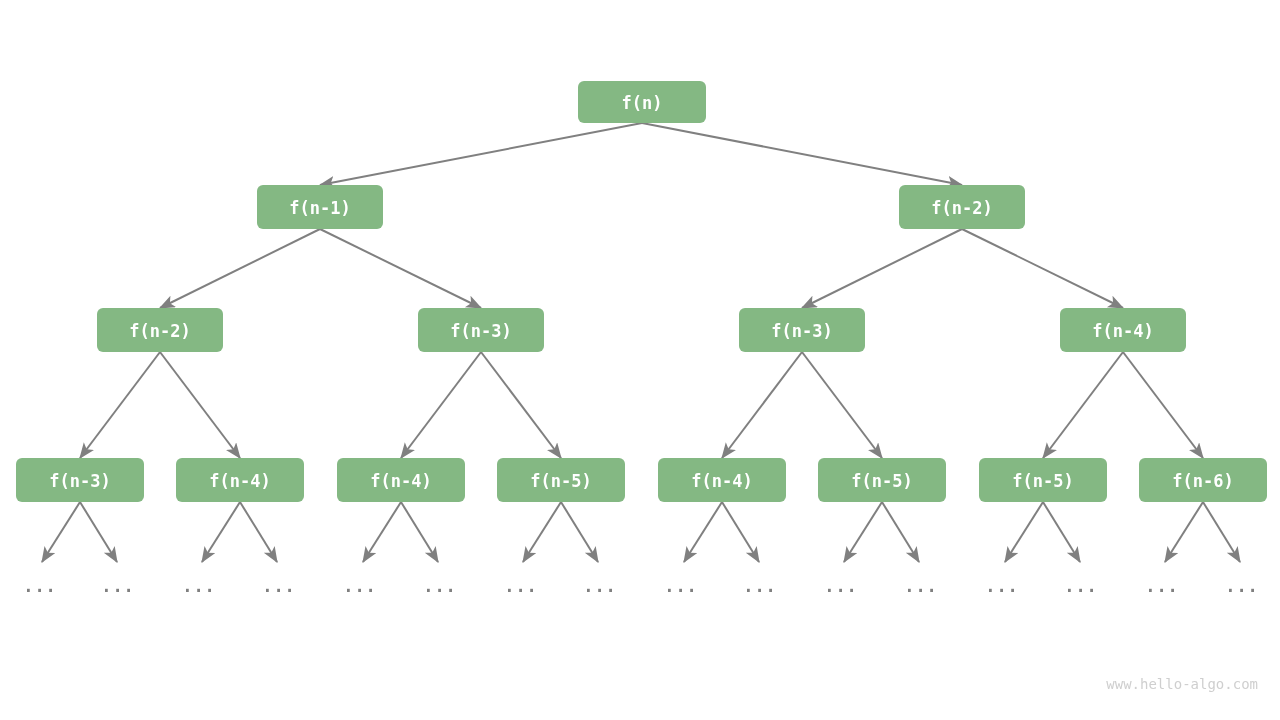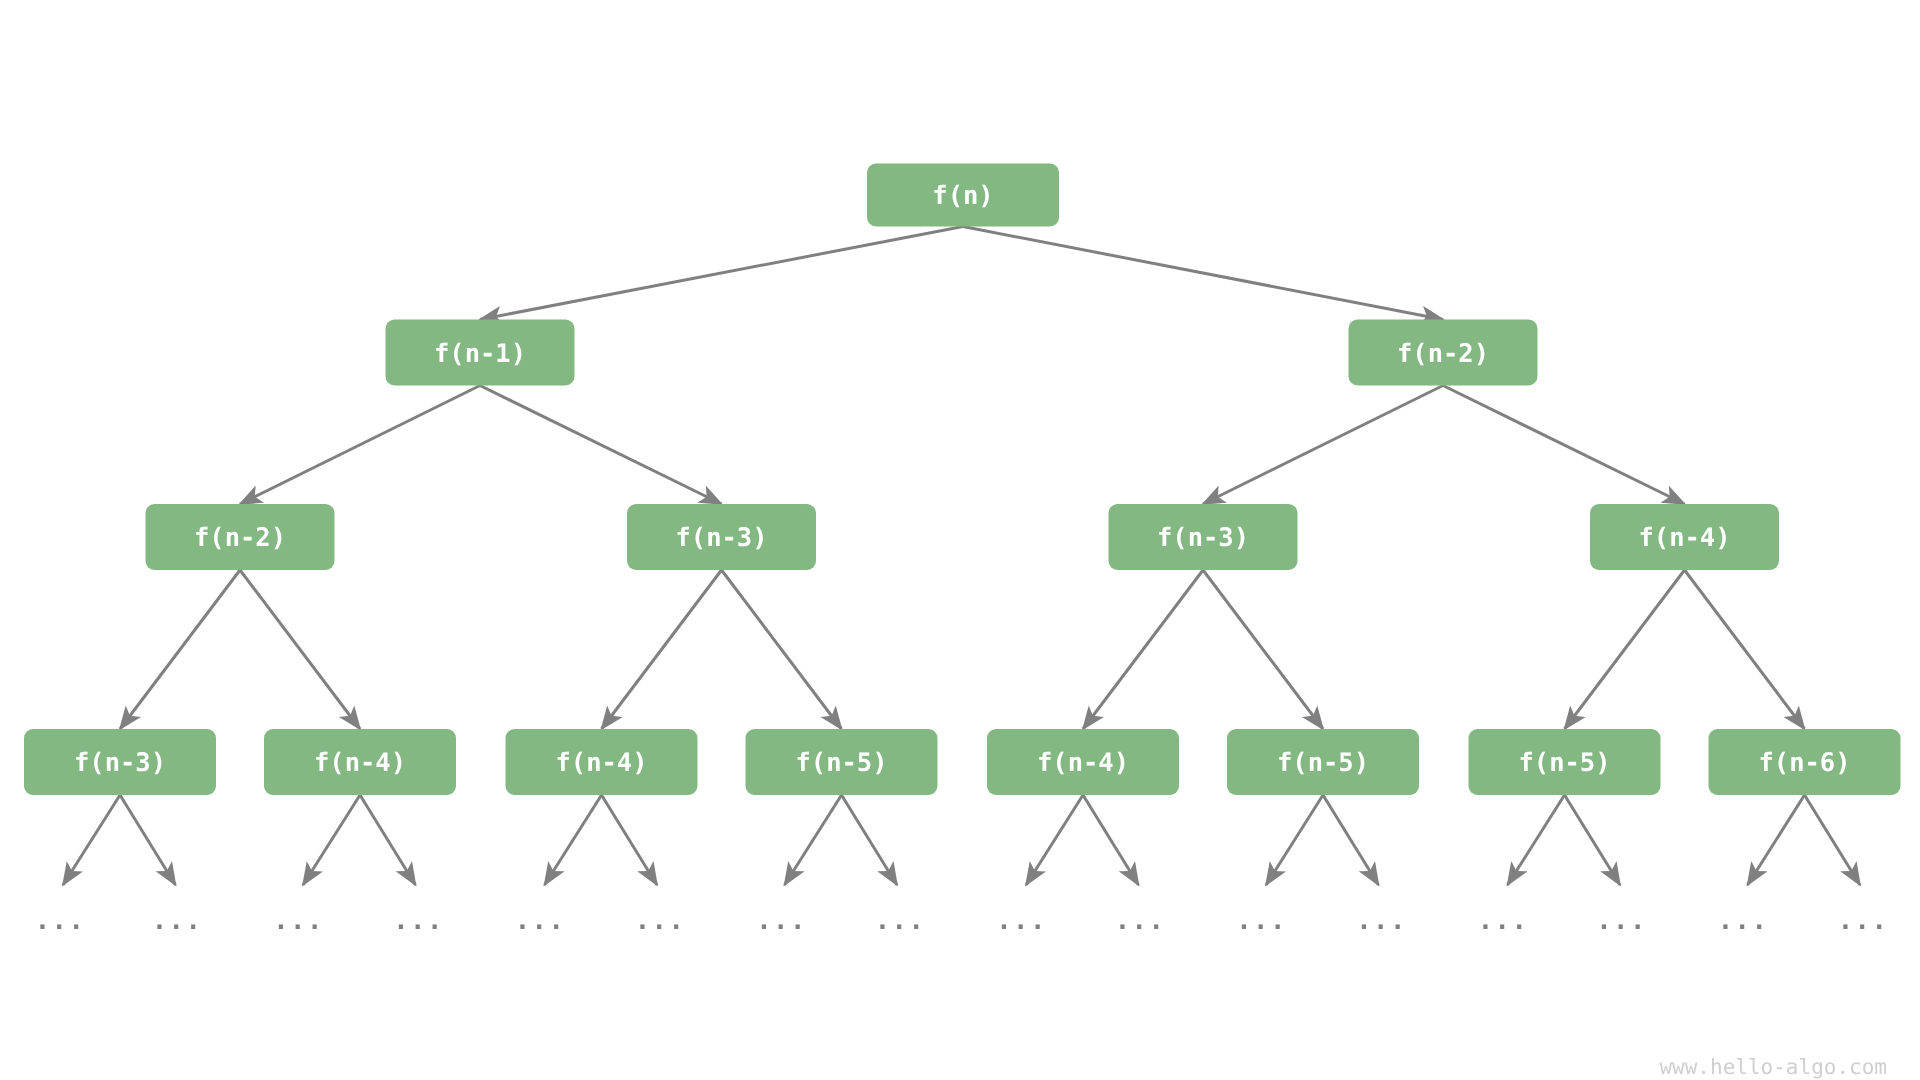--- a/index.html
+++ b/index.html
@@ -11,21 +11,20 @@
     width: 1280px;
     height: 720px;
     overflow: hidden;
     font-family: "DejaVu Sans Mono", monospace;
   }
   #diagram-root {
     position: relative;
     width: 1280px;
     height: 548px;
     background: #ffffff;
-    margin-top: 28px;
   }
   svg#tree-svg {
     display: block;
     width: 1280px;
     height: 720px;
   }
   .node-box {
     fill: #84b883;
   }
   .node-label {

